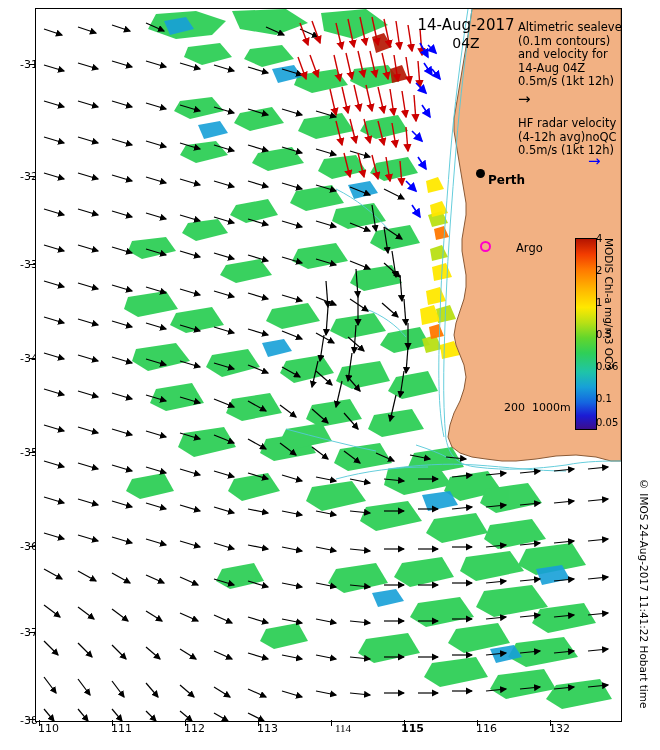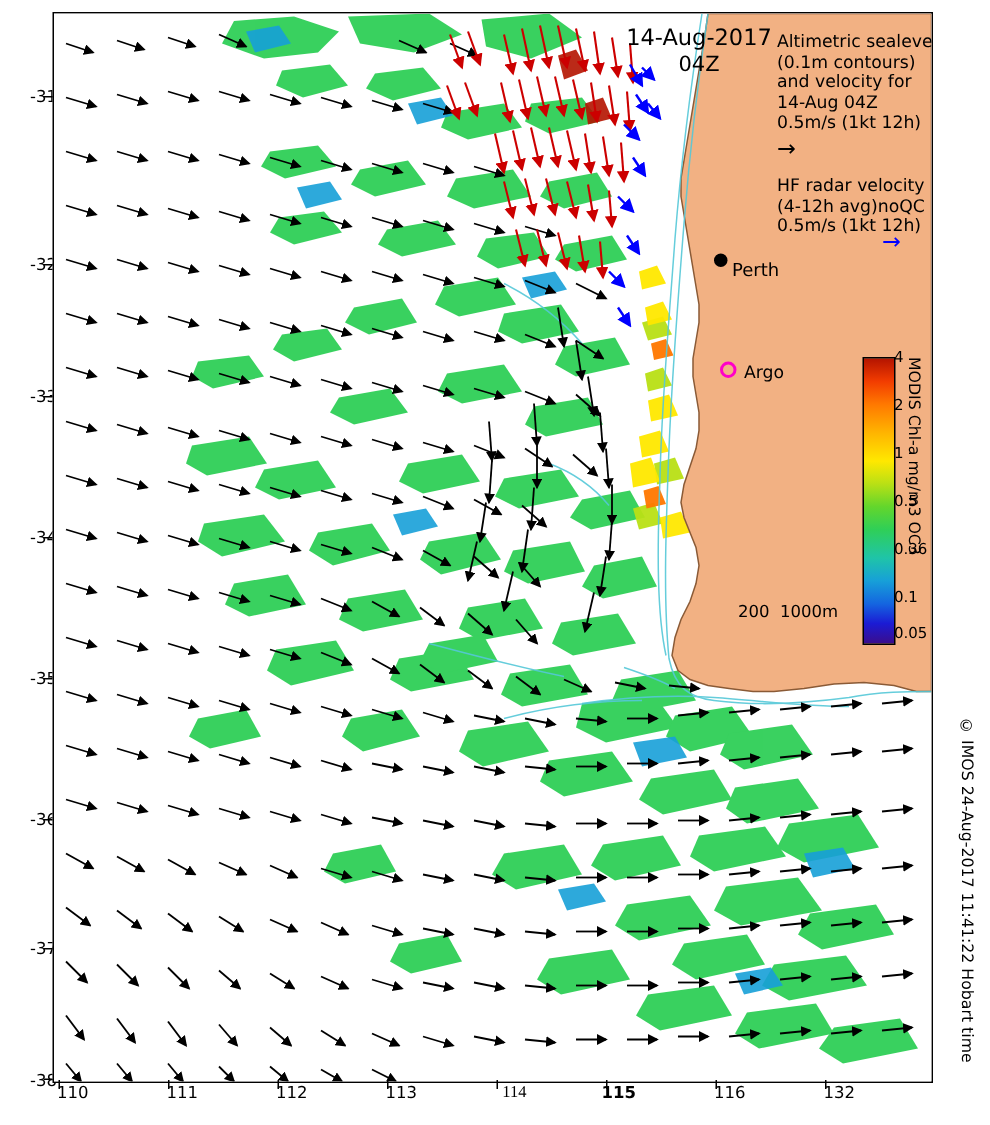--- a/index.html
+++ b/index.html
@@ -43,21 +43,21 @@
           writing-mode:vertical-rl;text-orientation:mixed;white-space:nowrap;color:#000;}
 
   
   .city-dot{position:absolute;width:9px;height:9px;border-radius:50%;background:#000;}
   .city-name{position:absolute;font-size:12px;color:#000;}
   .argo-ring{position:absolute;width:11px;height:11px;border-radius:50%;
              border:2px solid #ff00c8;box-sizing:border-box;background:transparent;}
   .argo-name{position:absolute;font-size:11.5px;color:#000;}
 
   
-  .depth-lab{position:absolute;font-size:11px;color:#000;white-space:pre;}
+  .depth-lab{position:absolute;font-size:11px;color:#000;white-space:pre;margin-left:12px;}
 
   svg{display:block;}
 </style>
 </head>
 <body>
 
 <div class="axlabel ylabel" style="top:58px;">-31</div>
 <div class="axlabel ylabel" style="top:170px;">-32</div>
 <div class="axlabel ylabel" style="top:258px;">-33</div>
 <div class="axlabel ylabel" style="top:352px;">-34</div>
@@ -578,24 +578,24 @@
 14-Aug 04Z
 0.5m/s (1kt 12h)</div>
   <div class="anno" style="left:482px;top:84px;font-size:15px;color:#000;">→</div>
 
   <div class="anno" style="left:482px;top:108px;">HF radar velocity
 (4-12h avg)noQC
 0.5m/s (1kt 12h)</div>
   <div class="anno" style="left:552px;top:146px;font-size:15px;color:#0000ff;">→</div>
 
   <div class="city-dot" style="left:440px;top:160px;"></div>
-  <div class="city-name" style="left:452px;top:164px;">Perth</div>
+  <div class="city-name" style="left:452px;top:164px;font-weight:bold;">Perth</div>
 
   <div class="argo-ring" style="left:444px;top:232px;"></div>
-  <div class="argo-name" style="left:460px;top:232px;">Argo</div>
+  <div class="argo-name" style="left:480px;top:232px;">Argo</div>
 
   <div class="depth-lab" style="left:456px;top:392px;">200  1000m</div>
 </div>
 
 <div class="tick" style="left:29px;top:64px;width:6px;height:1px;"></div>
 <div class="tick" style="left:29px;top:176px;width:6px;height:1px;"></div>
 <div class="tick" style="left:29px;top:264px;width:6px;height:1px;"></div>
 <div class="tick" style="left:29px;top:358px;width:6px;height:1px;"></div>
 <div class="tick" style="left:29px;top:452px;width:6px;height:1px;"></div>
 <div class="tick" style="left:29px;top:546px;width:6px;height:1px;"></div>

